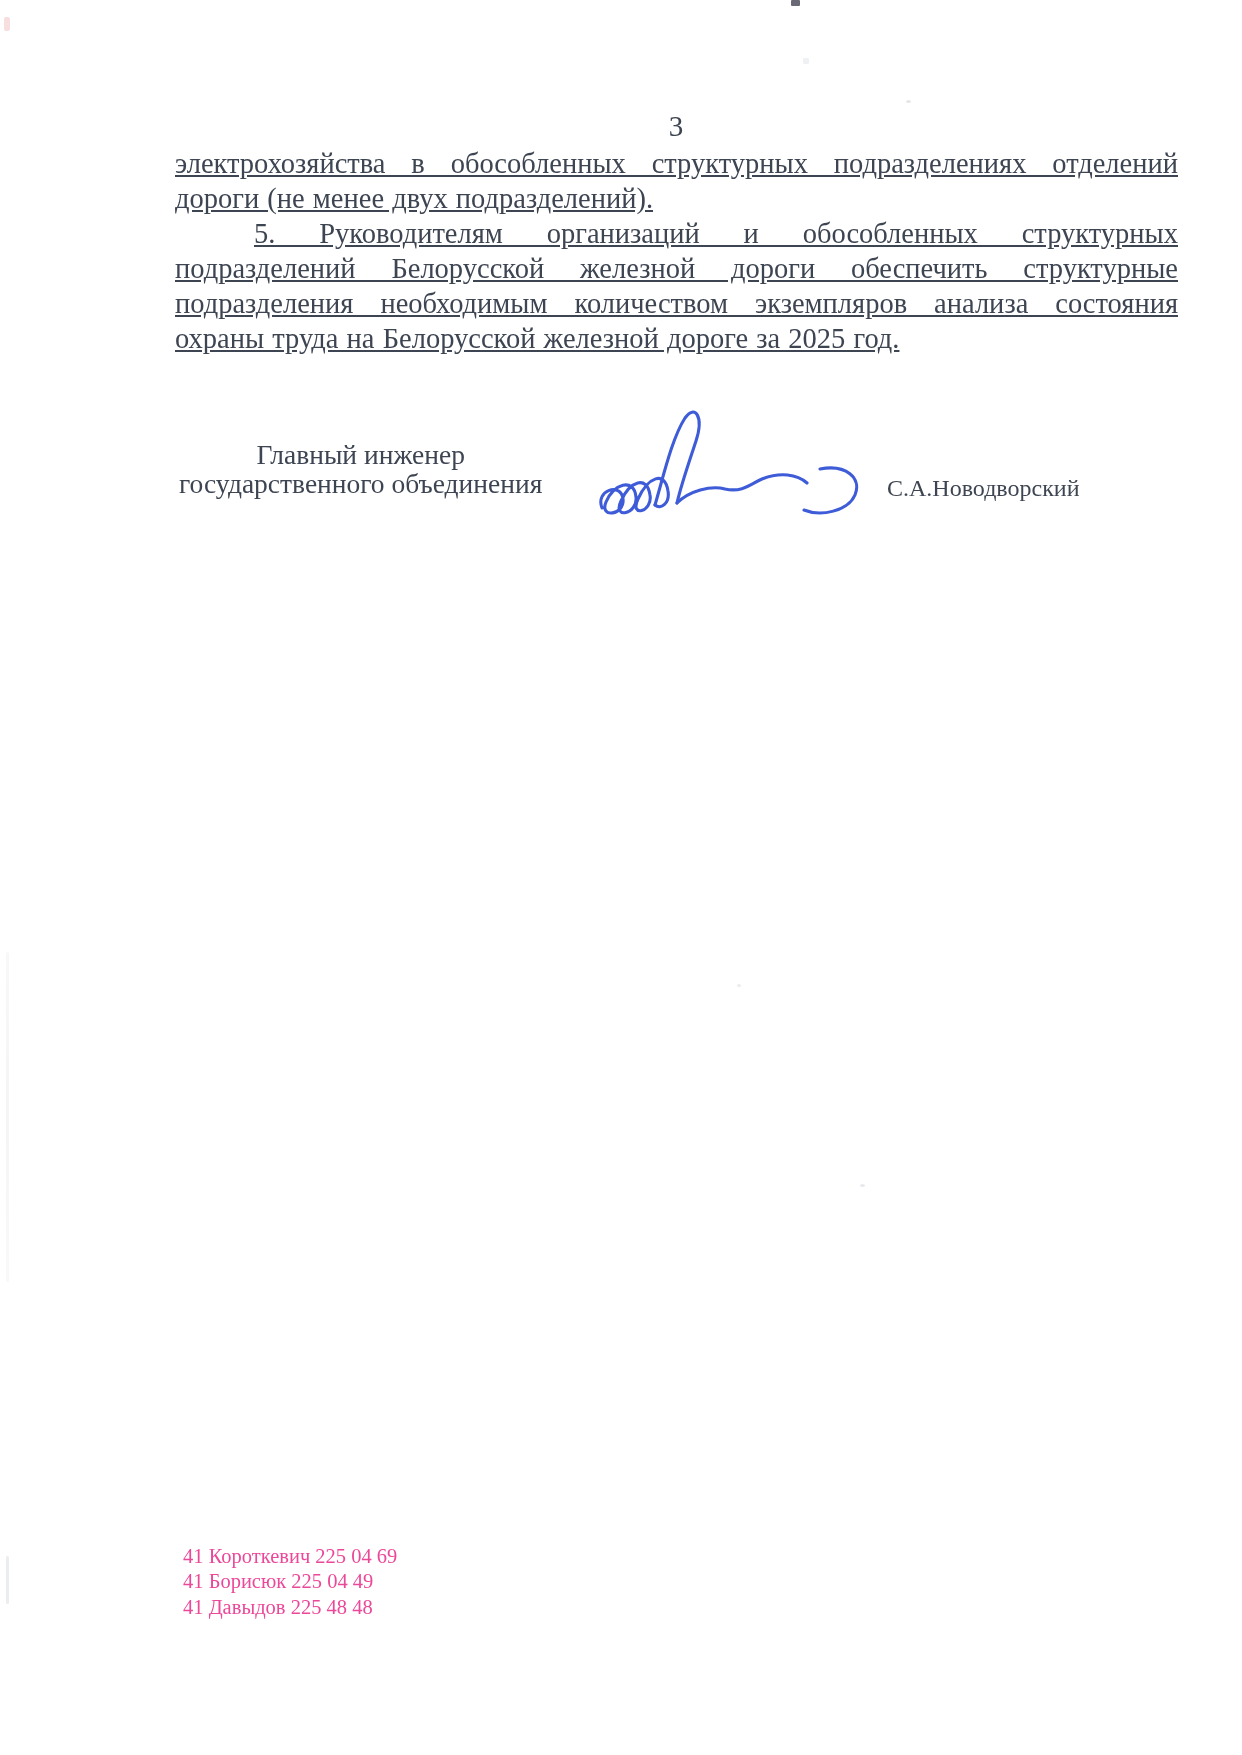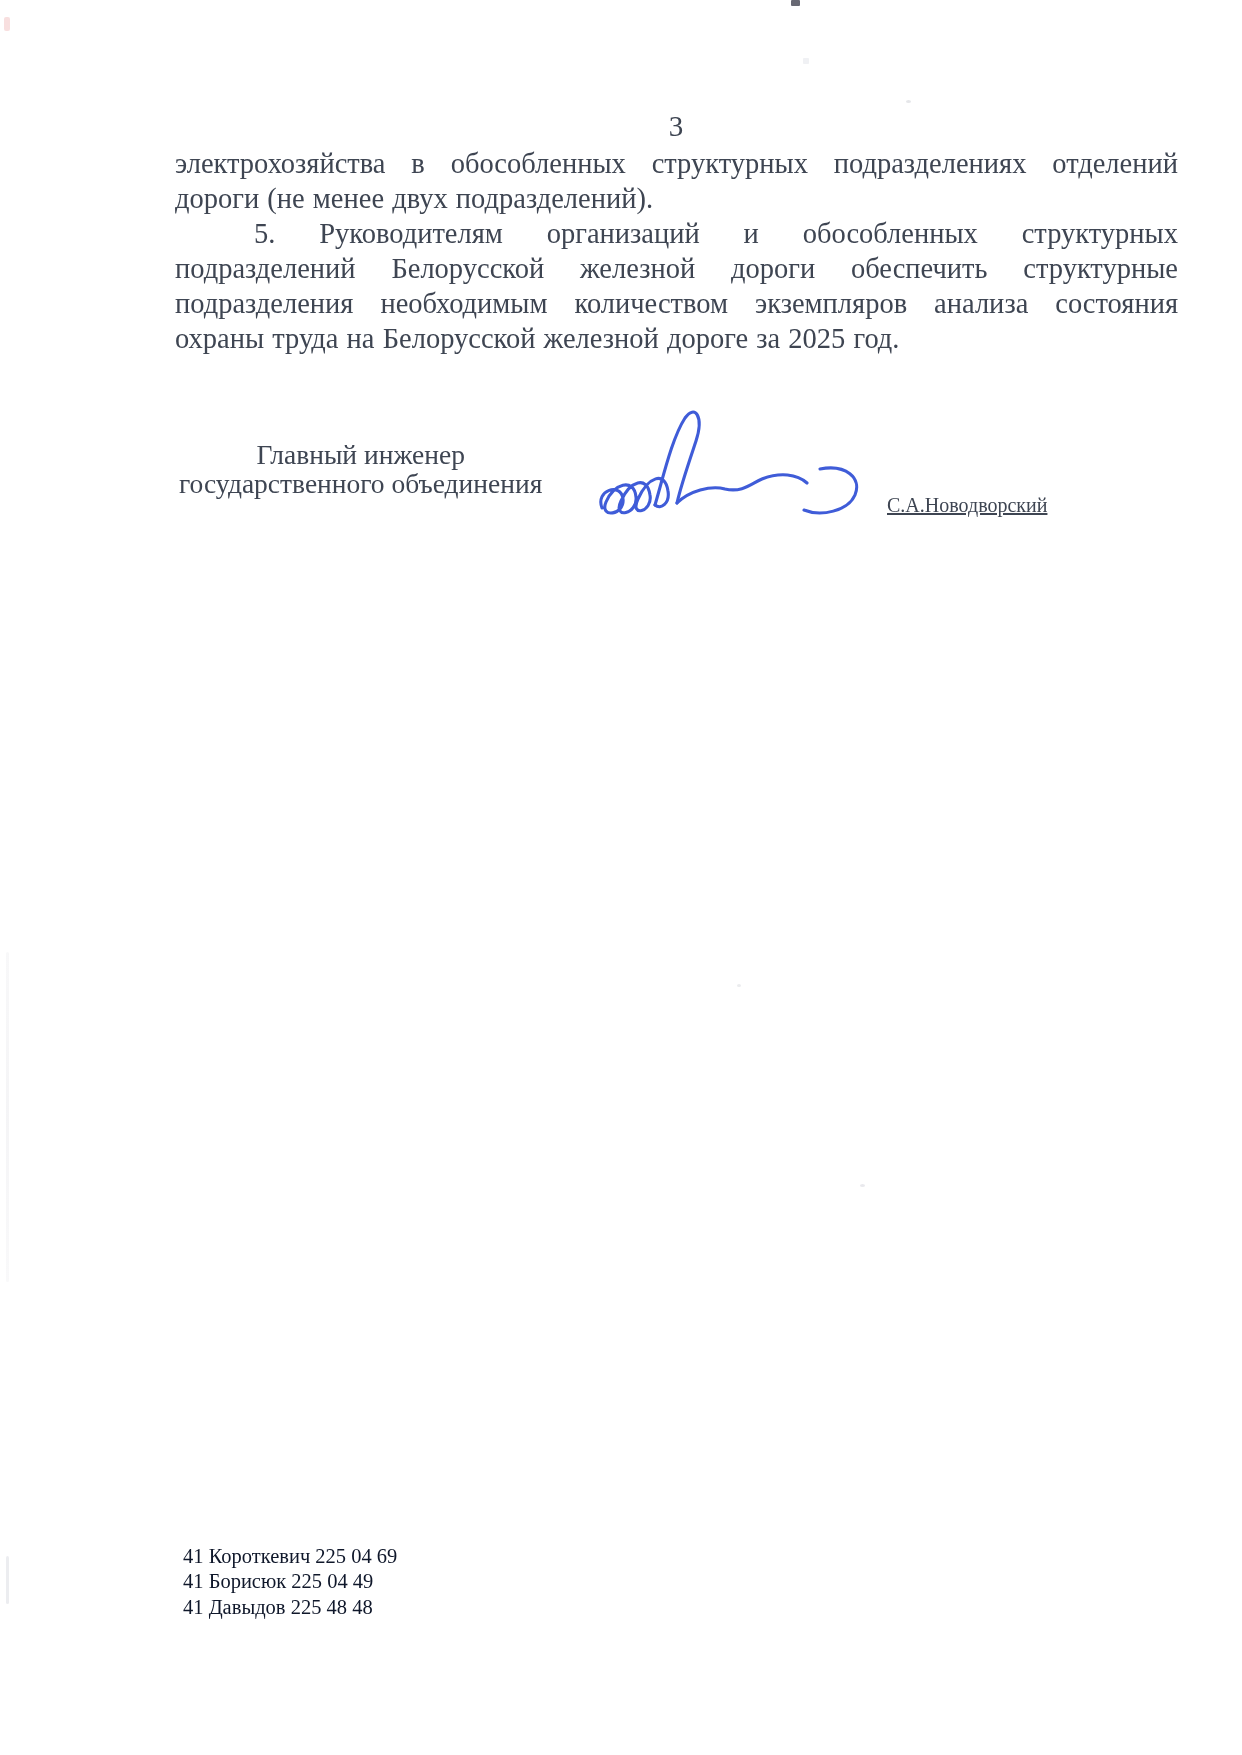--- a/index.html
+++ b/index.html
@@ -31,21 +31,21 @@
   
   .body-text {
     position: absolute;
     left: 175px;
     top: 146px;
     width: 1003px;
     font-size: 28.5px;
     line-height: 35px;
     word-spacing: 1px;
   }
-  .line { text-align: left; }
+  .line { text-align: left; text-decoration: underline; }
   .line.j {
     text-align: justify;
     text-align-last: justify;
   }
   .line.indent { text-indent: 79px; }
 
   
   .sig-role {
     position: absolute;
     left: 179px;
@@ -58,35 +58,34 @@
   .sig-ink {
     position: absolute;
     left: 592px;
     top: 406px;
     width: 295px;
     height: 130px;
   }
   .sig-name {
     position: absolute;
     left: 887px;
-    top: 488px;
-    font-size: 20px;
+    top: 471px;
+    font-size: 24px;
     line-height: 34px;
     white-space: nowrap;
-    text-decoration: underline;
   }
 
   
   .footer-contacts {
     position: absolute;
     left: 183px;
     top: 1544px;
     font-size: 20.5px;
     line-height: 25.4px;
-    color: #0f172a;
+    color: #ec4899;
     white-space: nowrap;
   }
 
   
   .artifact { position: absolute; pointer-events: none; }
   .a-top-dash {
     left: 791px; top: 0; width: 9px; height: 6px;
     background: #4d4f5c; opacity: .85; border-radius: 1px;
   }
   .a-top-left {

